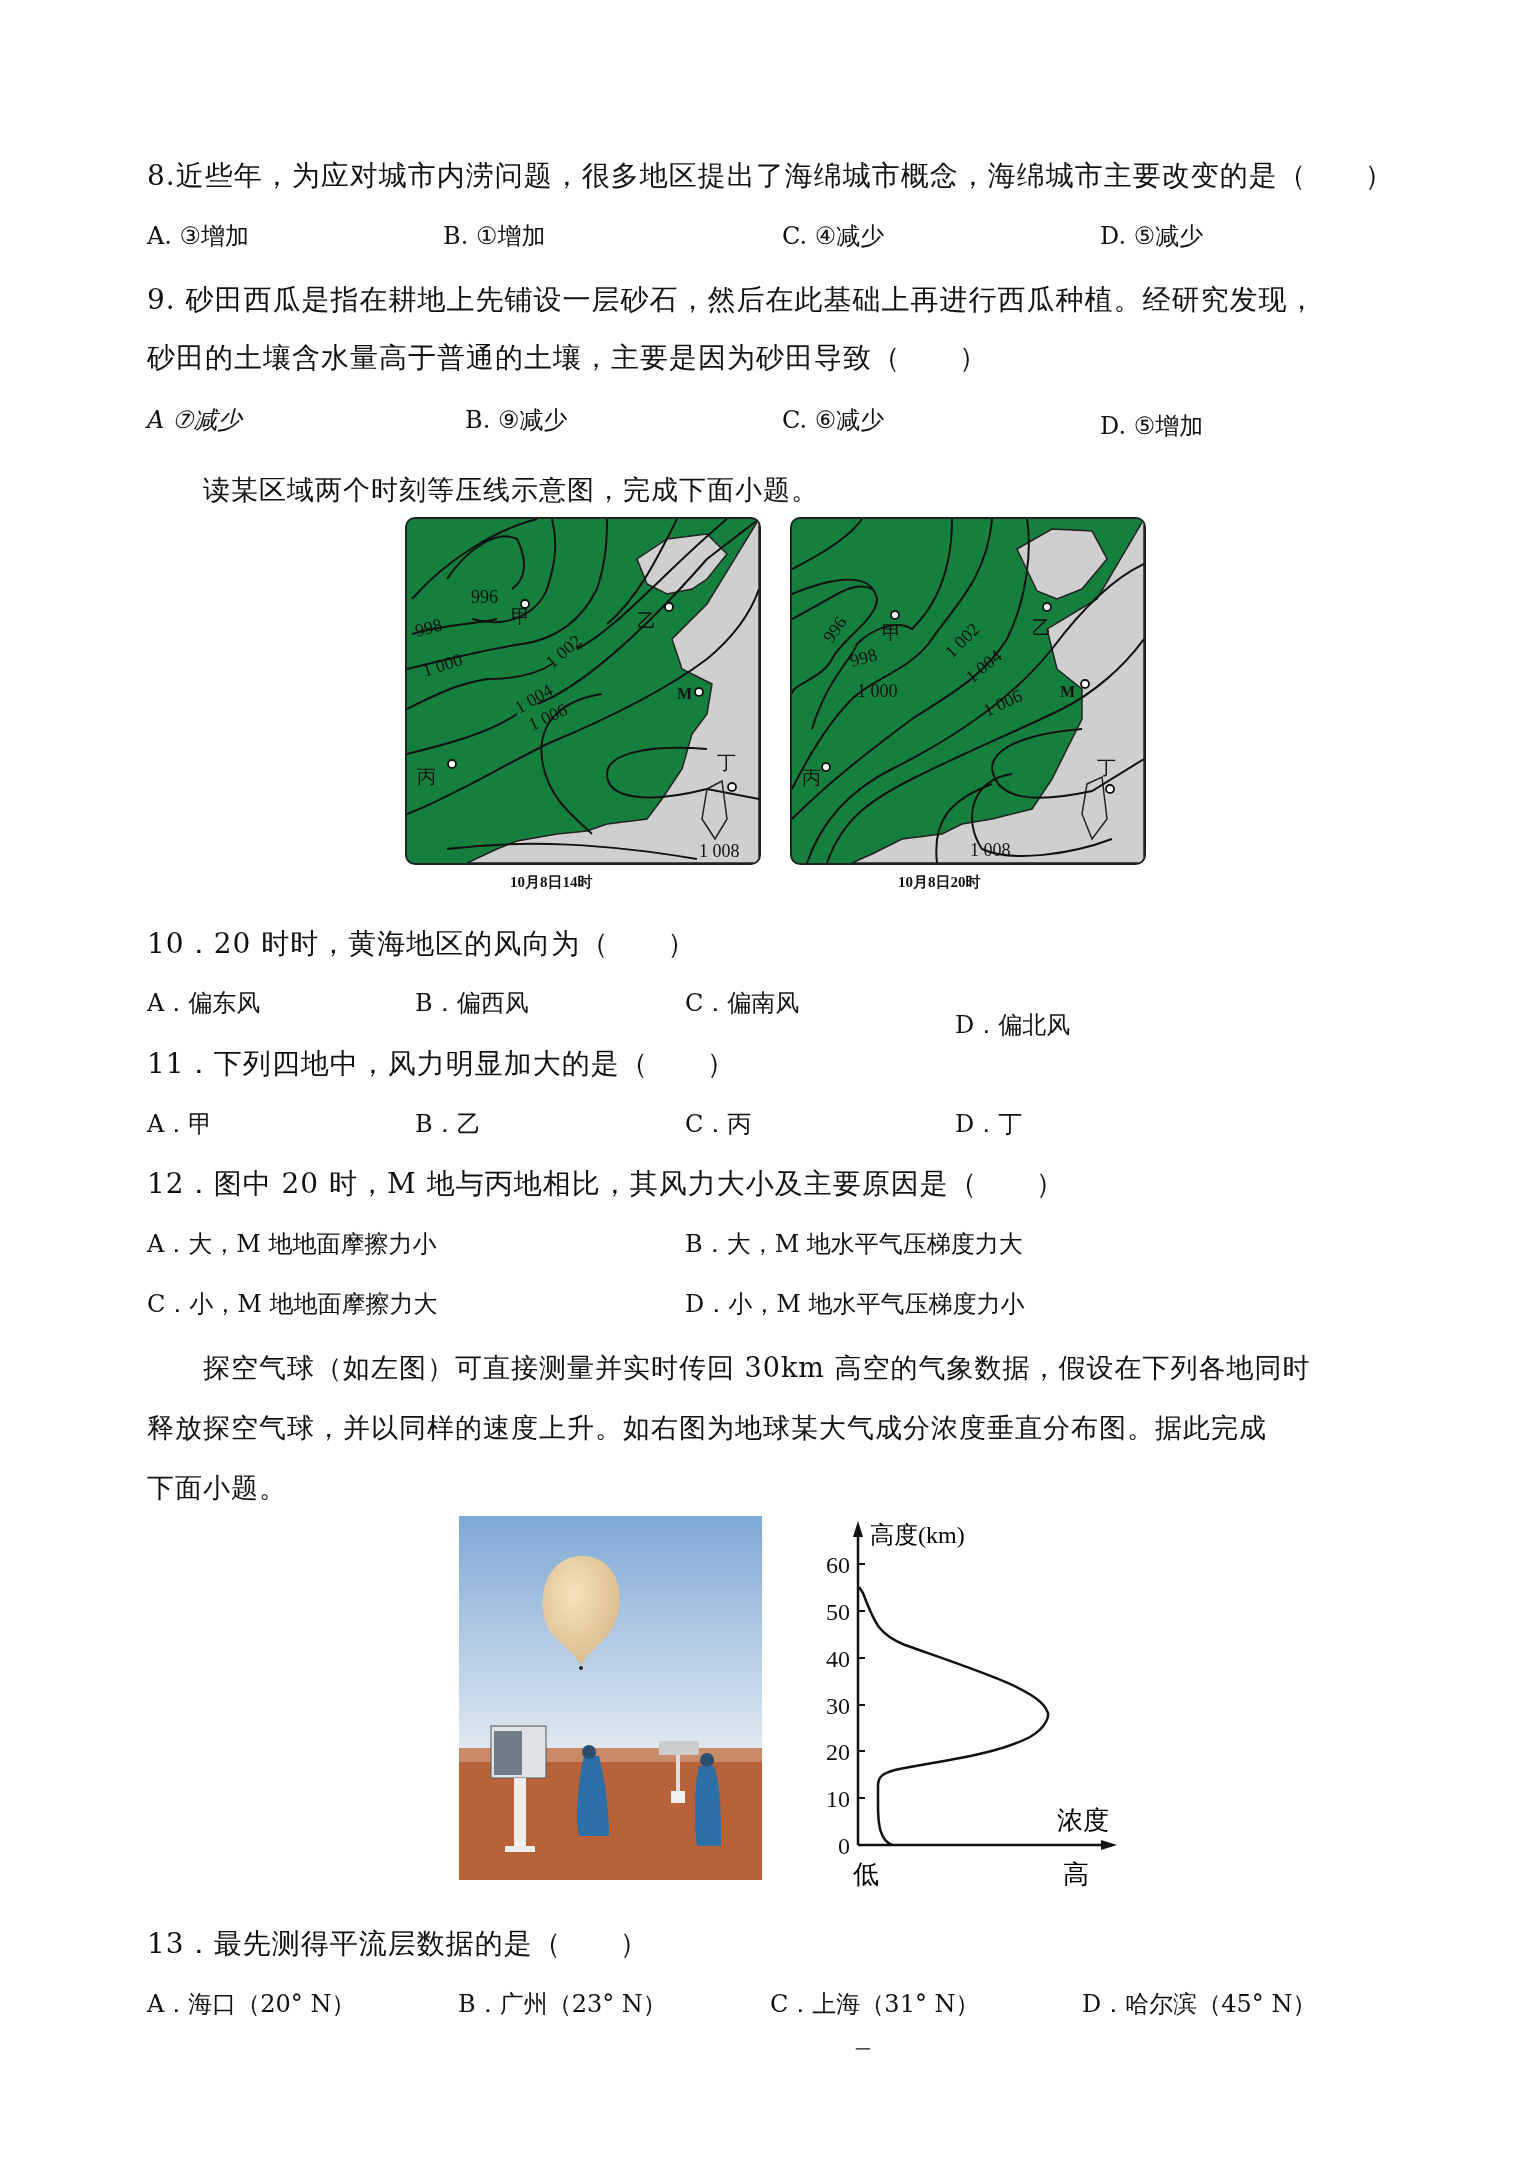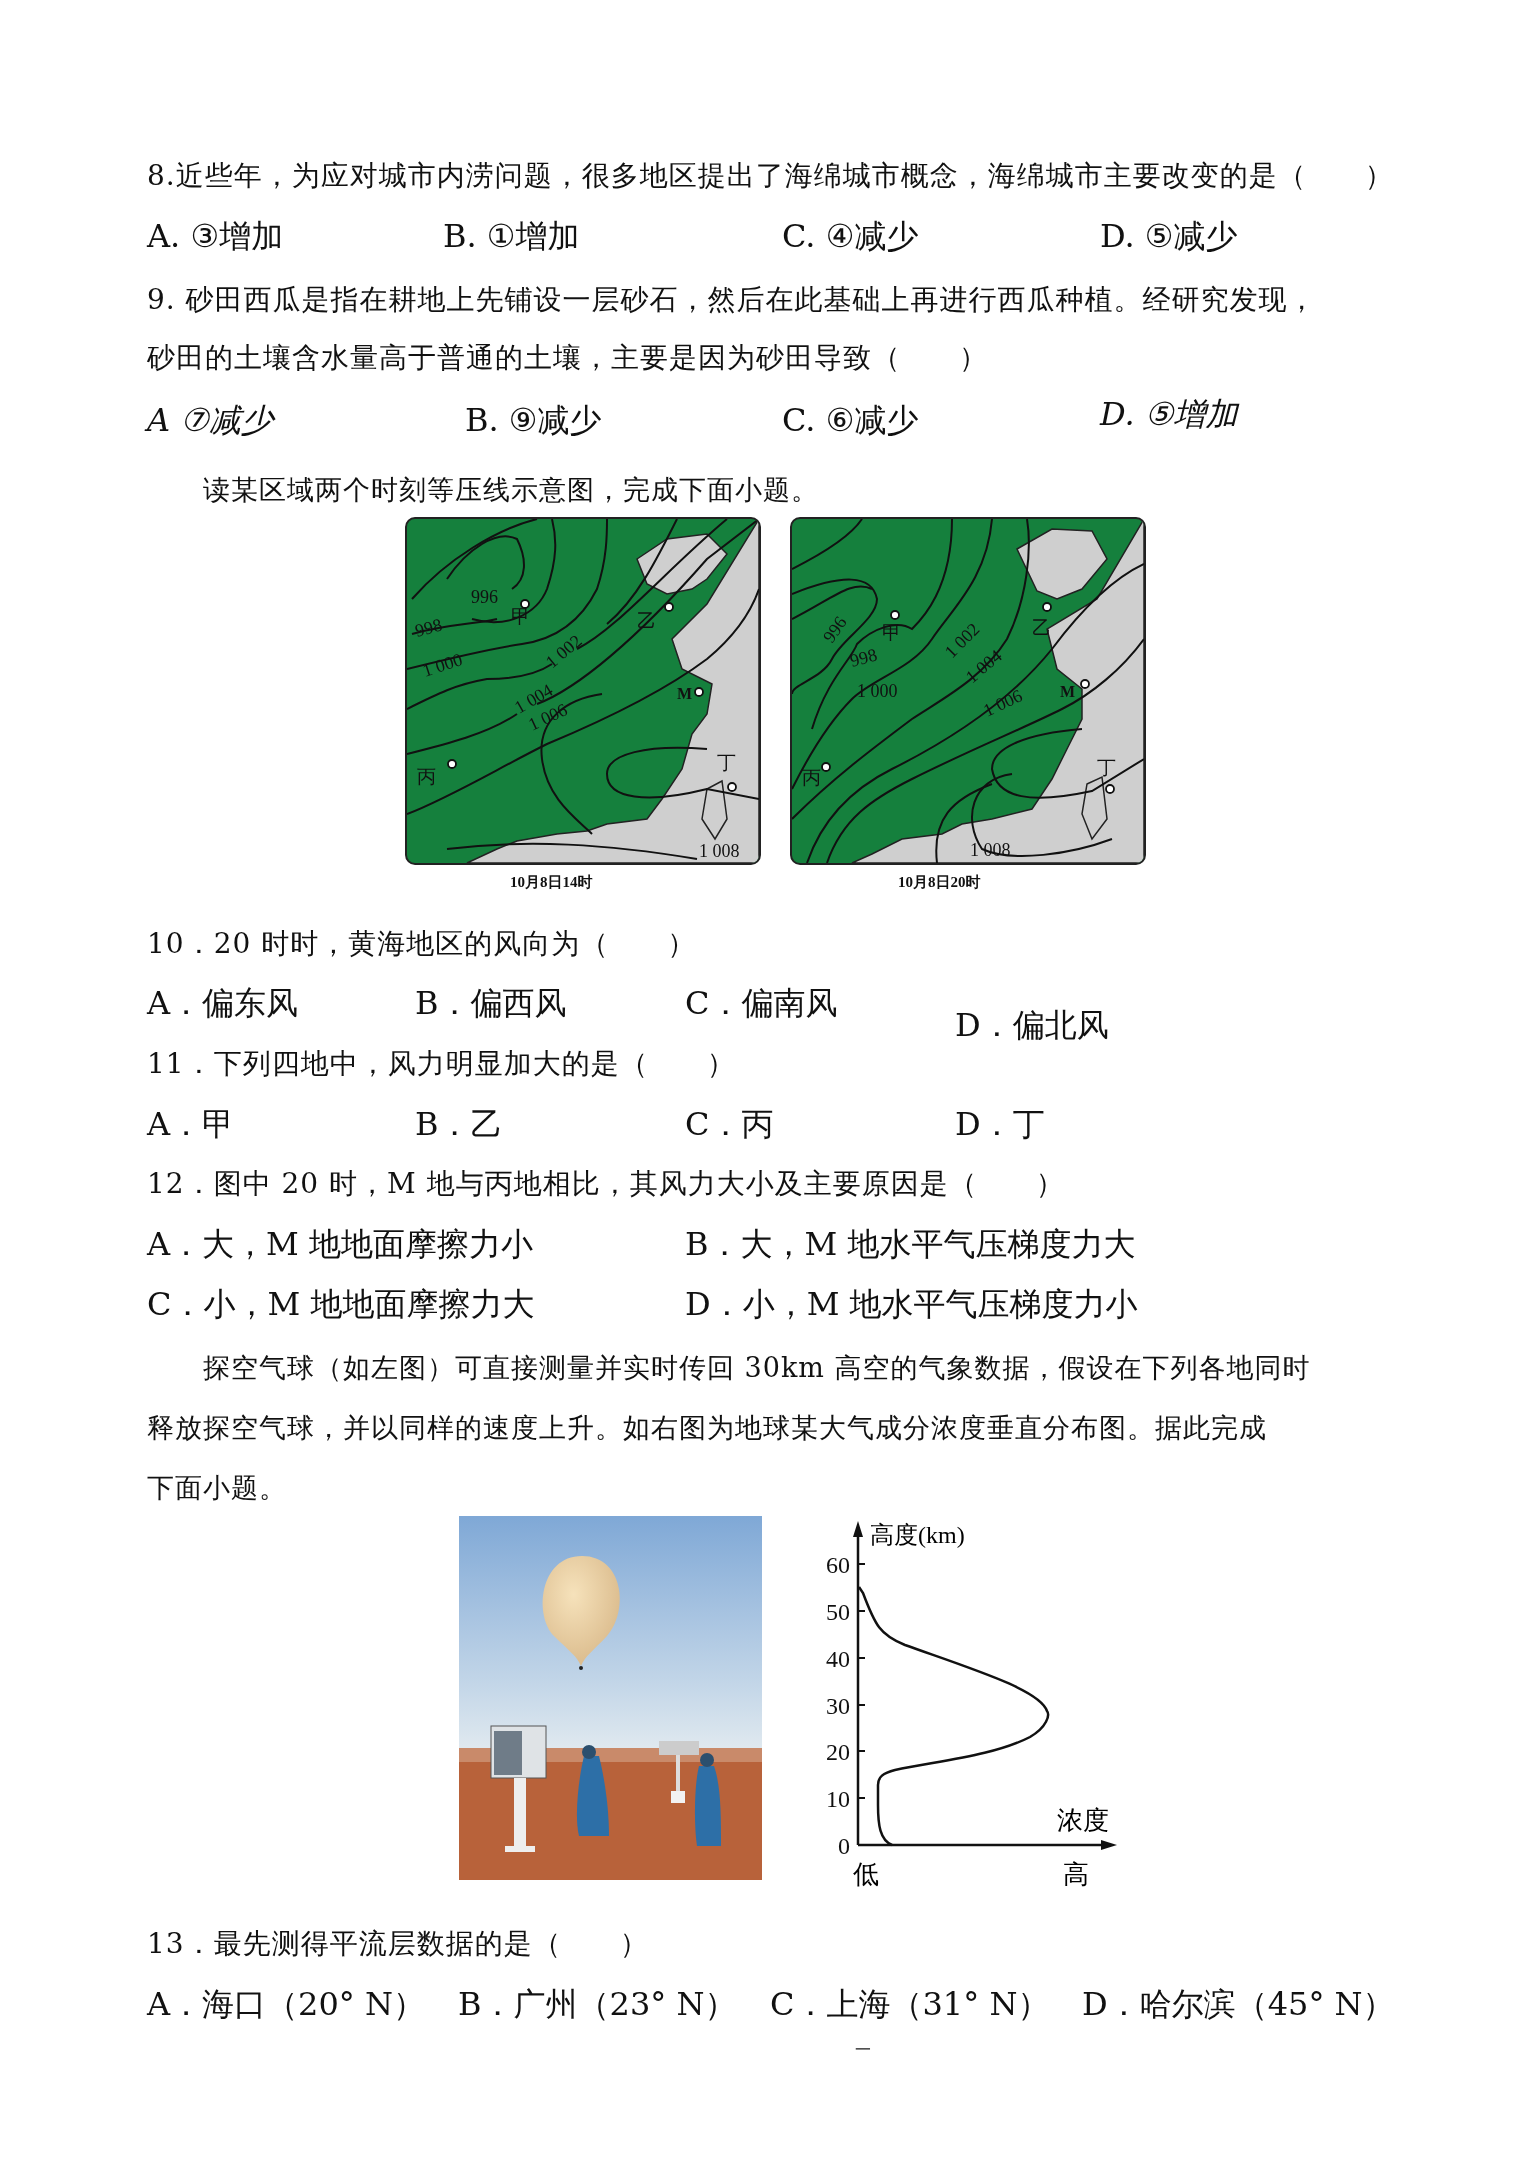--- a/index.html
+++ b/index.html
@@ -1,19 +1,19 @@
 <!DOCTYPE html>
 <html><head>
 <meta charset="utf-8">
 <style>
   html, body { margin:0; padding:0; background:#ffffff; }
   body { width:1536px; height:2171px; position:relative; overflow:hidden;
          font-family:"DejaVu Serif","Liberation Serif",serif; color:#111; }
   .line { position:absolute; left:147px; font-size:28px; line-height:36px; white-space:nowrap; letter-spacing:1px; }
-  .opt { position:absolute; font-size:32px; line-height:36px; white-space:nowrap; }
+  .opt { position:absolute; font-size:24px; line-height:36px; white-space:nowrap; }
   .indent { left:203px; }
   .map { position:absolute; top:517px; width:352px; height:344px; border:2.5px solid #222; border-radius:10px; background:#15803d; overflow:hidden; }
   .map svg { width:100%; height:100%; display:block; }
   .caption { position:absolute; top:873px; font-size:15px; font-weight:bold; font-family:"Liberation Serif",serif; }
   .photo { position:absolute; left:459px; top:1516px; width:303px; height:364px; overflow:hidden; }
   .chart { position:absolute; left:795px; top:1515px; width:335px; height:380px; }
 </style>
 </head>
 <body>
 
@@ -21,21 +21,21 @@
 <div class="opt" style="left:147px;top:218px;">A. ③增加</div>
 <div class="opt" style="left:443px;top:218px;">B. ①增加</div>
 <div class="opt" style="left:782px;top:218px;">C. ④减少</div>
 <div class="opt" style="left:1100px;top:218px;">D. ⑤减少</div>
 
 <div class="line" style="top:282px;">9. 砂田西瓜是指在耕地上先铺设一层砂石，然后在此基础上再进行西瓜种植。经研究发现，</div>
 <div class="line" style="top:340px;">砂田的土壤含水量高于普通的土壤，主要是因为砂田导致（　　）</div>
 <div class="opt" style="left:147px;top:402px;font-style:italic;">A ⑦减少</div>
 <div class="opt" style="left:465px;top:402px;">B. ⑨减少</div>
 <div class="opt" style="left:782px;top:402px;">C. ⑥减少</div>
-<div class="opt" style="left:1100px;top:396px;font-style:italic;">D. ⑤增加</div>
+<div class="opt" style="left:1100px;top:408px;">D. ⑤增加</div>
 
 <div class="line indent" style="top:472px;font-size:27px;">读某区域两个时刻等压线示意图，完成下面小题。</div>
 
 <div class="map" style="left:405px;">
   <svg viewBox="0 0 352 344">
     <g fill="#cfcfcf" stroke="#222" stroke-width="1.5">
       <path d="M230,40 L260,20 L300,15 L320,35 L300,60 L285,70 L260,75 L240,65 Z"></path>
       <path d="M352,0 L300,85 L265,120 L275,150 L305,165 L300,195 L285,215 L275,250 L255,280 L240,300 L200,305 L180,312 L150,315 L110,322 L90,330 L60,344 L352,344 Z"></path>
       <path d="M300,270 L315,262 L320,300 L308,320 L295,300 Z"></path>
     </g>

